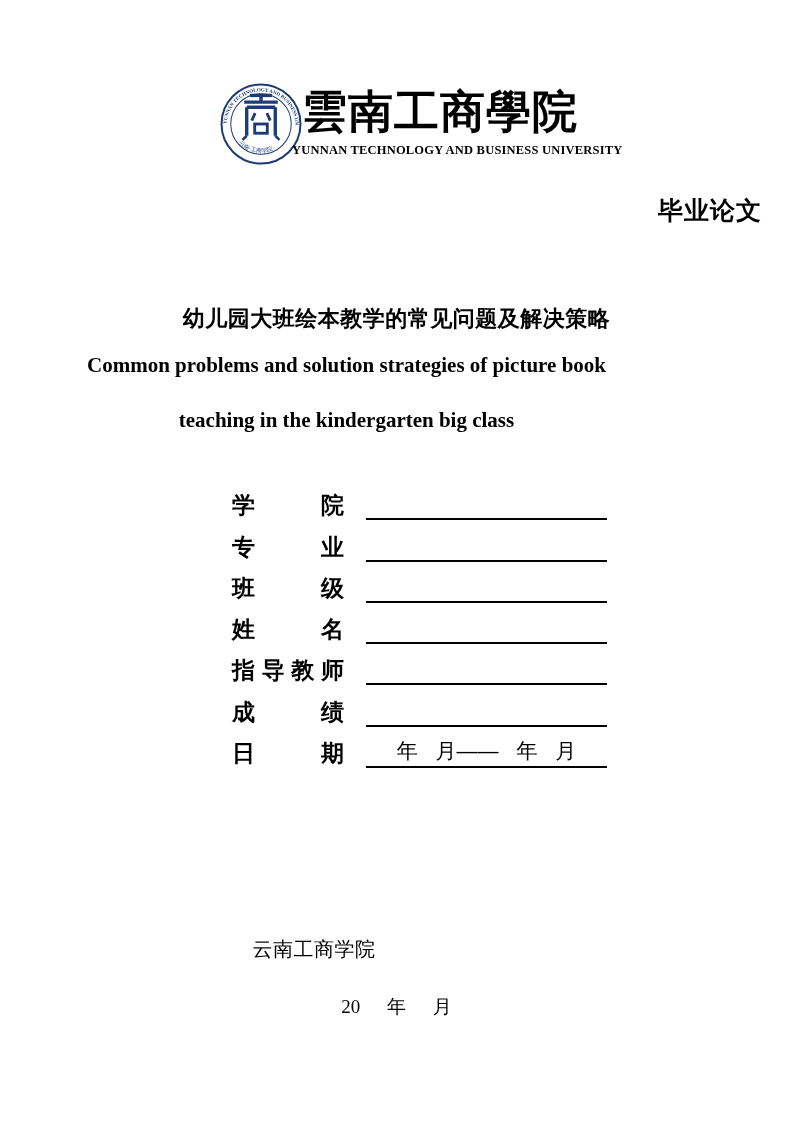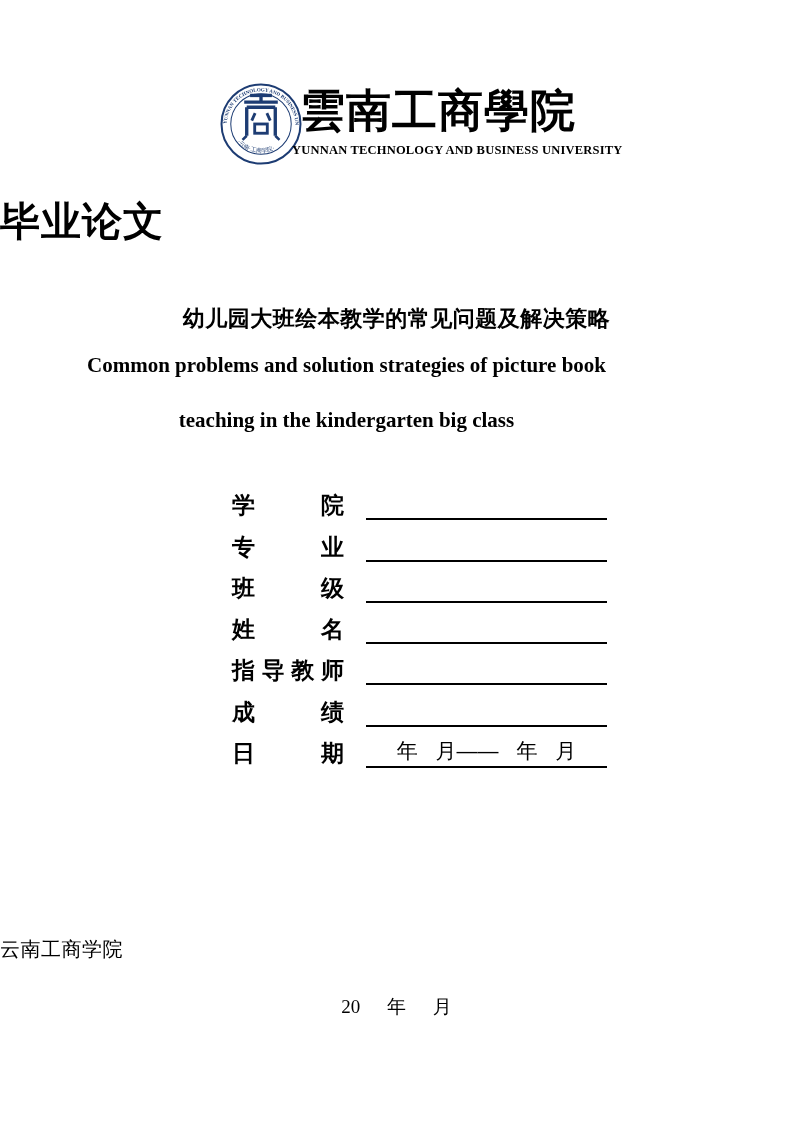--- a/index.html
+++ b/index.html
@@ -12,34 +12,34 @@
     font-family: "Liberation Sans", sans-serif;
     color: #000000;
   }
 
   
   .logo-block { position: absolute; left: 0; top: 0; width: 793px; }
   .seal { position: absolute; left: 219px; top: 79px; width: 84px; height: 90px; }
   .calligraphy {
     position: absolute; left: 300px; top: 86px; width: 278px;
     font-size: 45px; font-weight: bold; line-height: 1.15;
-    font-family: Liberation Serif, serif;
-    text-align: left; white-space: nowrap; letter-spacing: 1px;
+    font-family: Liberation Sans, sans-serif;
+    text-align: right; white-space: nowrap; letter-spacing: 1px;
   }
   .univ-en {
     position: absolute; left: 292px; top: 143px; width: 294px;
     font-family: "Liberation Serif", serif;
     font-weight: bold; font-size: 12.5px; letter-spacing: 0.2px;
     text-align: center; white-space: nowrap;
   }
 
   
   .doc-title {
     position: absolute; left: 0; top: 194px; width: 762px;
-    text-align: left; font-size: 40px; font-weight: bold;
+    text-align: right; font-size: 25px; font-weight: bold;
     letter-spacing: 1px;
   }
   .thesis-title-zh {
     position: absolute; left: 0; top: 296px; width: 793px;
     text-align: center; font-size: 22px; font-weight: bold;
     letter-spacing: 0.5px;
     margin-top: 8px;
   }
   .thesis-title-en1, .thesis-title-en2 {
     position: absolute; left: 0; width: 693px;
@@ -63,21 +63,21 @@
   }
   .form-line-value {
     display: block; width: 100%; height: 100%;
     text-align: center; font-size: 21px; font-weight: normal;
     line-height: 30px; word-spacing: 12px; white-space: nowrap;
   }
 
   
   .footer-school {
     position: absolute; left: 0; top: 936px; width: 628px;
-    text-align: left; font-size: 20px;
+    text-align: center; font-size: 20px;
     font-family: Liberation Mono, monospace; letter-spacing: 0.5px;
   }
   .footer-date {
     position: absolute; left: 0; top: 994px; width: 793px;
     text-align: center; font-size: 19px;
     font-family: "Liberation Serif", serif; word-spacing: 22px;
   }
 </style>
 </head>
 <body>

